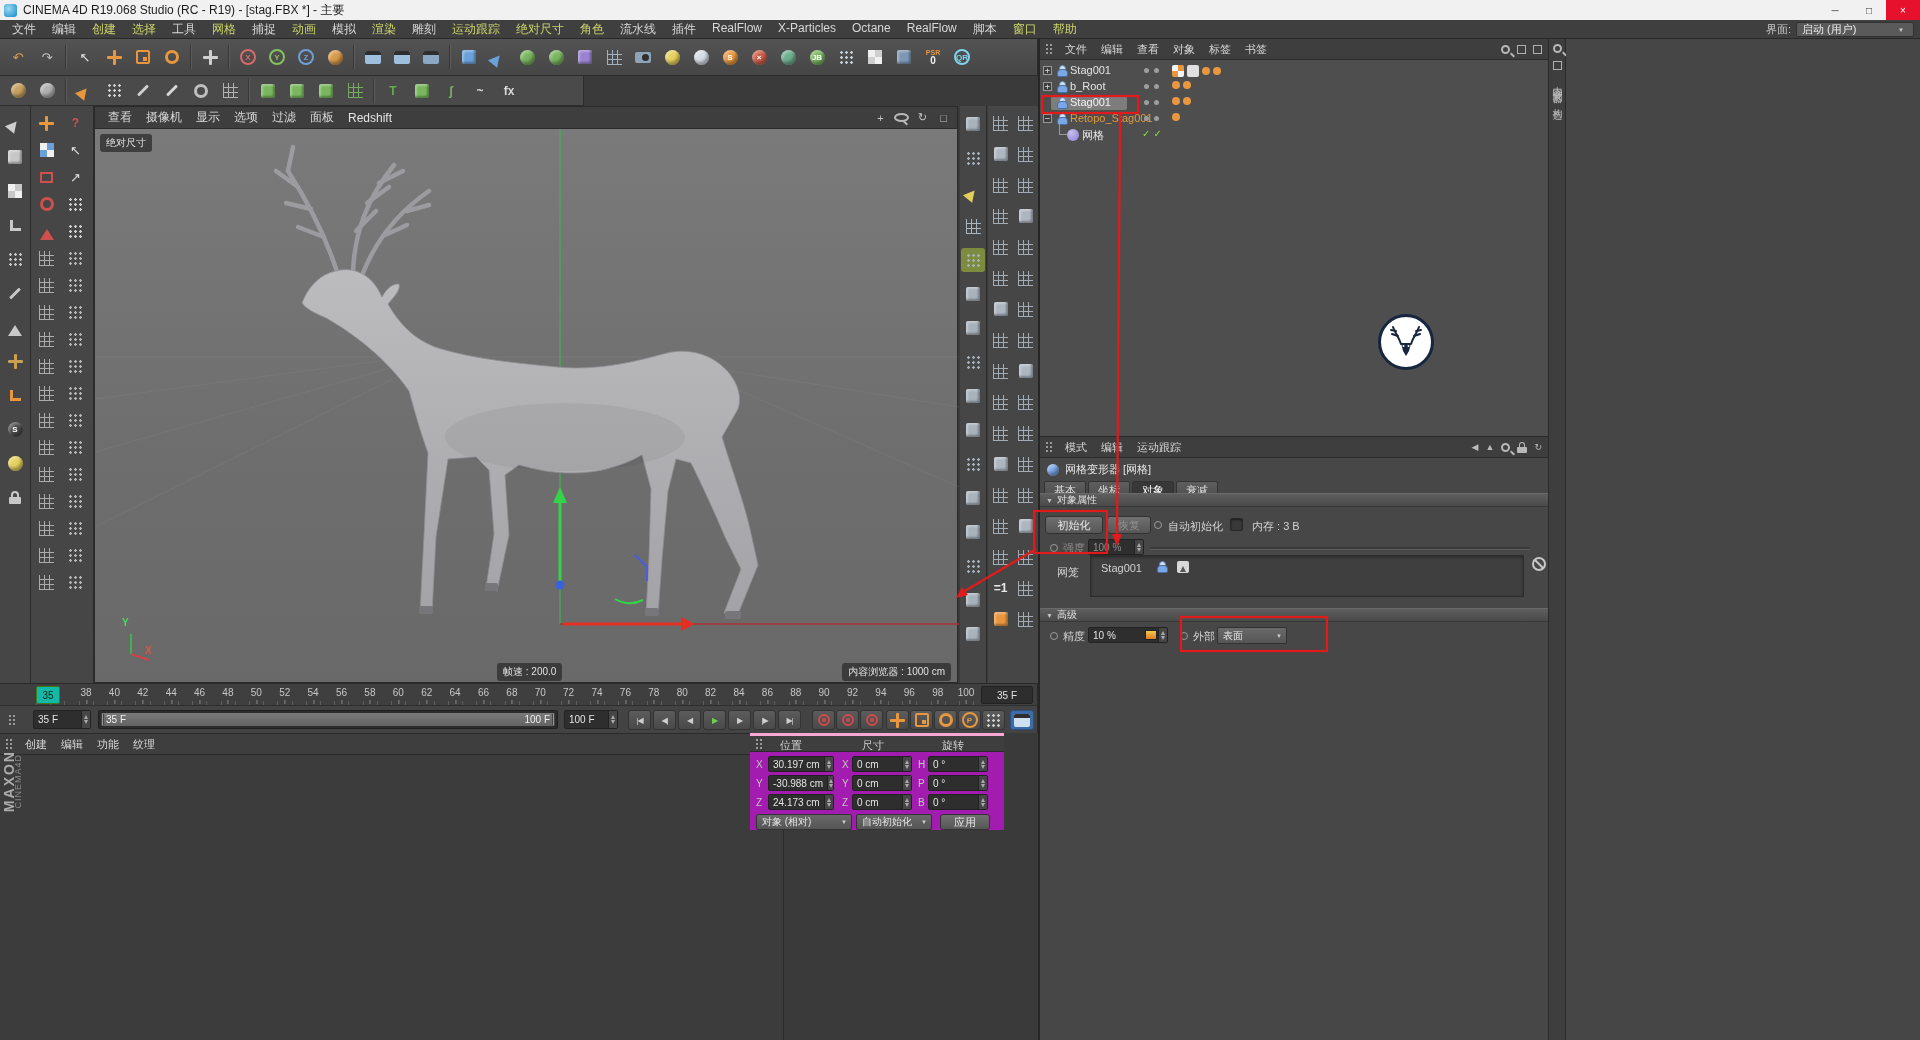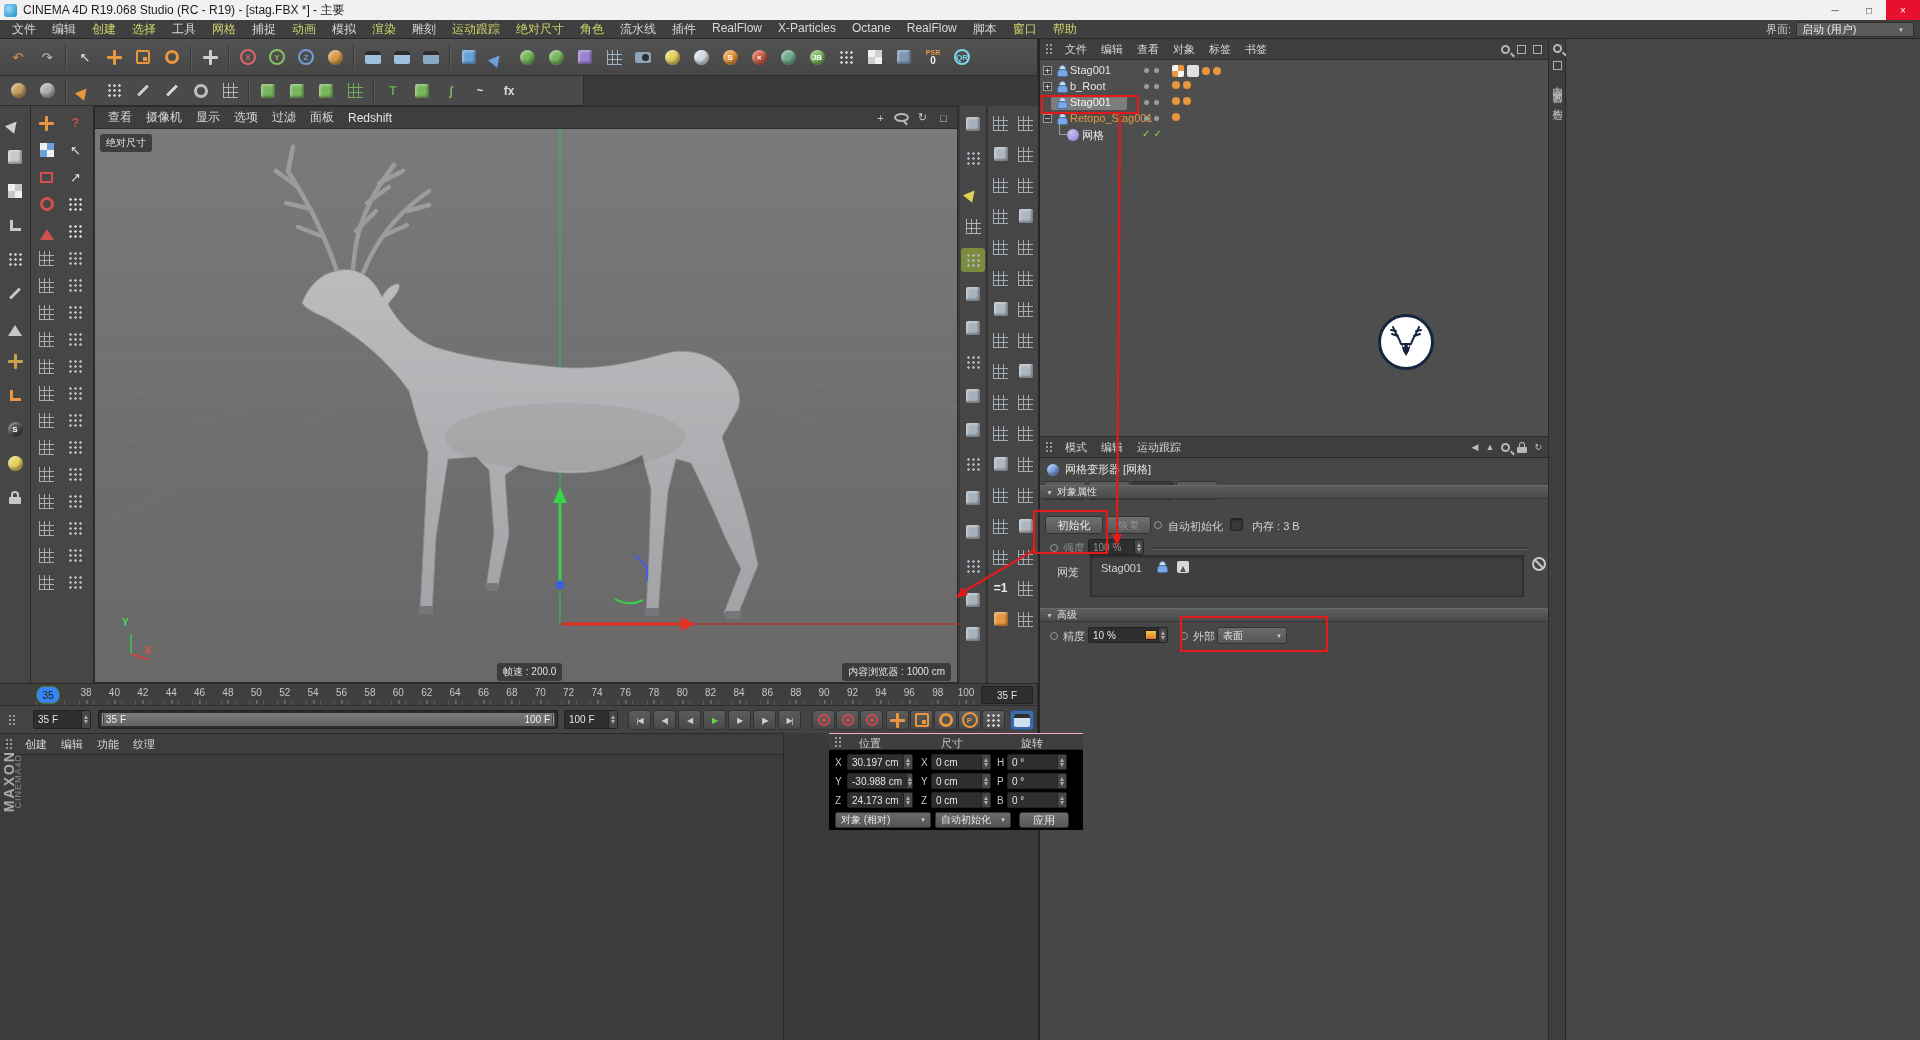--- a/index.html
+++ b/index.html
@@ -160,21 +160,21 @@
   #cage-clear::after{content:"";position:absolute;left:-1px;top:4px;width:12px;height:2px;background:#c8c8c8;transform:rotate(45deg)}
   .lockico{position:relative;width:10px;height:11px;display:inline-block;color:#b8b8b8}
   .lockico u{position:absolute;top:0;left:2px;width:6px;height:5px;border:1.5px solid currentColor;border-bottom:none;border-radius:3px 3px 0 0}
   .lockico b{position:absolute;bottom:0;left:0;width:10px;height:6px;background:currentColor;border-radius:1px}
 
   
   #timeline{position:absolute;left:0;top:683px;width:1038px;height:22px;background:#3f3f3f;border-top:1px solid #2a2a2a;border-right:1px solid #2a2a2a}
   .tick{position:absolute;top:3px;transform:translateX(-50%);font-size:10px;color:#c6c6c6}
   .tick::after{content:"";position:absolute;left:50%;top:13px;width:1px;height:4px;background:#8a8a8a}
   .ruler-fine{position:absolute;left:36px;right:62px;bottom:0;height:4px;background-image:repeating-linear-gradient(90deg,#5e5e5e 0 1px,transparent 1px 14.2px)}
-  #playhead{position:absolute;left:36px;top:2px;width:24px;height:18px;background:#3b82f6;border:1px solid #3c7a1e;border-radius:8px;color:#10260c;font-size:10px;display:flex;align-items:center;justify-content:center}
+  #playhead{position:absolute;left:36px;top:2px;width:24px;height:18px;background:#14b8a6;border:1px solid #3c7a1e;border-radius:2px;color:#10260c;font-size:10px;display:flex;align-items:center;justify-content:center}
   #cur-frame{position:absolute;left:981px;top:2px;width:52px;height:18px;background:#2e2e2e;border:1px solid #222;border-radius:2px;color:#e2e2e2;font-size:10px;display:flex;align-items:center;justify-content:center}
 
   
   #transport{position:absolute;left:0;top:705px;width:1038px;height:28px;background:#434343;border-top:1px solid #2e2e2e;border-right:1px solid #2a2a2a}
   .tfield{position:absolute;top:4px;height:19px}
   #t-slider{position:absolute;left:98px;top:4px;width:460px;height:19px;background:#2c2c2c;border:1px solid #1f1f1f;border-radius:2px}
   #t-slider .bar{position:absolute;left:2px;top:2px;bottom:2px;right:2px;background:linear-gradient(#7a7a7a,#636363);border-radius:2px}
   #t-slider .tsl-l{position:absolute;left:7px;top:3px;font-size:10px;color:#f0f0f0}
   #t-slider .tsl-r{position:absolute;right:7px;top:3px;font-size:10px;color:#f0f0f0}
   .tsl-grip{position:absolute;top:3px;bottom:3px;width:3px;background:repeating-linear-gradient(90deg,#444 0 1px,#999 1px 2px)}
@@ -182,21 +182,21 @@
   .tbtn.rec-blue{background:#3d6ca8;border-color:#2b4f80}
   .rec-ring{position:relative;width:12px;height:12px;border:2.5px solid #cf4a4a;border-radius:50%;display:block}
   .rec-ring::after{content:"";position:absolute;left:2px;top:2px;width:4px;height:4px;border-radius:50%;background:#cf4a4a}
 
   
   #matman{position:absolute;left:0;top:733px;width:784px;height:307px;background:#3c3c3c;border-top:1px solid #2a2a2a;border-right:1px solid #2a2a2a}
   #maxon{position:absolute;left:1px;top:16px;writing-mode:vertical-rl;transform:rotate(180deg);font-size:14px;font-weight:bold;color:#ababab;letter-spacing:2px}
   #cinema{position:absolute;left:13px;top:20px;writing-mode:vertical-rl;transform:rotate(180deg);font-size:9px;color:#8b8b8b;letter-spacing:1px}
 
   
-  #coords{position:absolute;left:829px;top:733px;width:254px;height:97px;background:#000000;border-top:1px solid #f9a8d4}
+  #coords{position:absolute;left:750px;top:733px;width:254px;height:97px;background:#a21caf;border-top:3px solid #f9a8d4}
   #coords .panel-menu{height:16px;font-size:11px}
   .chead{position:absolute;top:2px;font-size:11px;color:#d0d0d0}
   .crow{position:absolute;left:0;right:0;height:17px}
   .clab{position:absolute;top:3px;font-size:10px;color:#c4c4c4}
 
   
   #annotations{position:absolute;left:0;top:0;width:1920px;height:1040px;z-index:90;pointer-events:none}
 </style>
 </head>
 <body>
@@ -946,21 +946,21 @@
   <div id="attr-title">
     <span class="sh-ball" style="background-color:#7aa7e8;width:12px;height:12px"></span>
     <span>网格变形器 [网格]</span>
   </div>
   <div id="attr-tabs">
       <span class="atab">基本</span>
       <span class="atab">坐标</span>
       <span class="atab active">对象</span>
       <span class="atab">衰减</span>
     </div>
-  <div class="attr-section" style="top:48px">
+  <div class="attr-section" style="top:56px">
     <span class="caret">▼</span>
     <span>对象属性</span>
   </div>
   <div class="c4d-btn" id="btn-init">初始化</div>
   <div class="c4d-btn disabled" id="btn-restore">恢复</div>
   <span class="anim-dot" style="left:114px;top:84px"></span>
   <span class="attr-label" style="left:128px;top:82px">自动初始化</span>
   <span class="checkbox" style="left:190px;top:81px"></span>
   <span class="attr-label" style="left:212px;top:82px">内存 : 3 B</span>
   <span class="anim-dot" style="left:10px;top:107px"></span>

